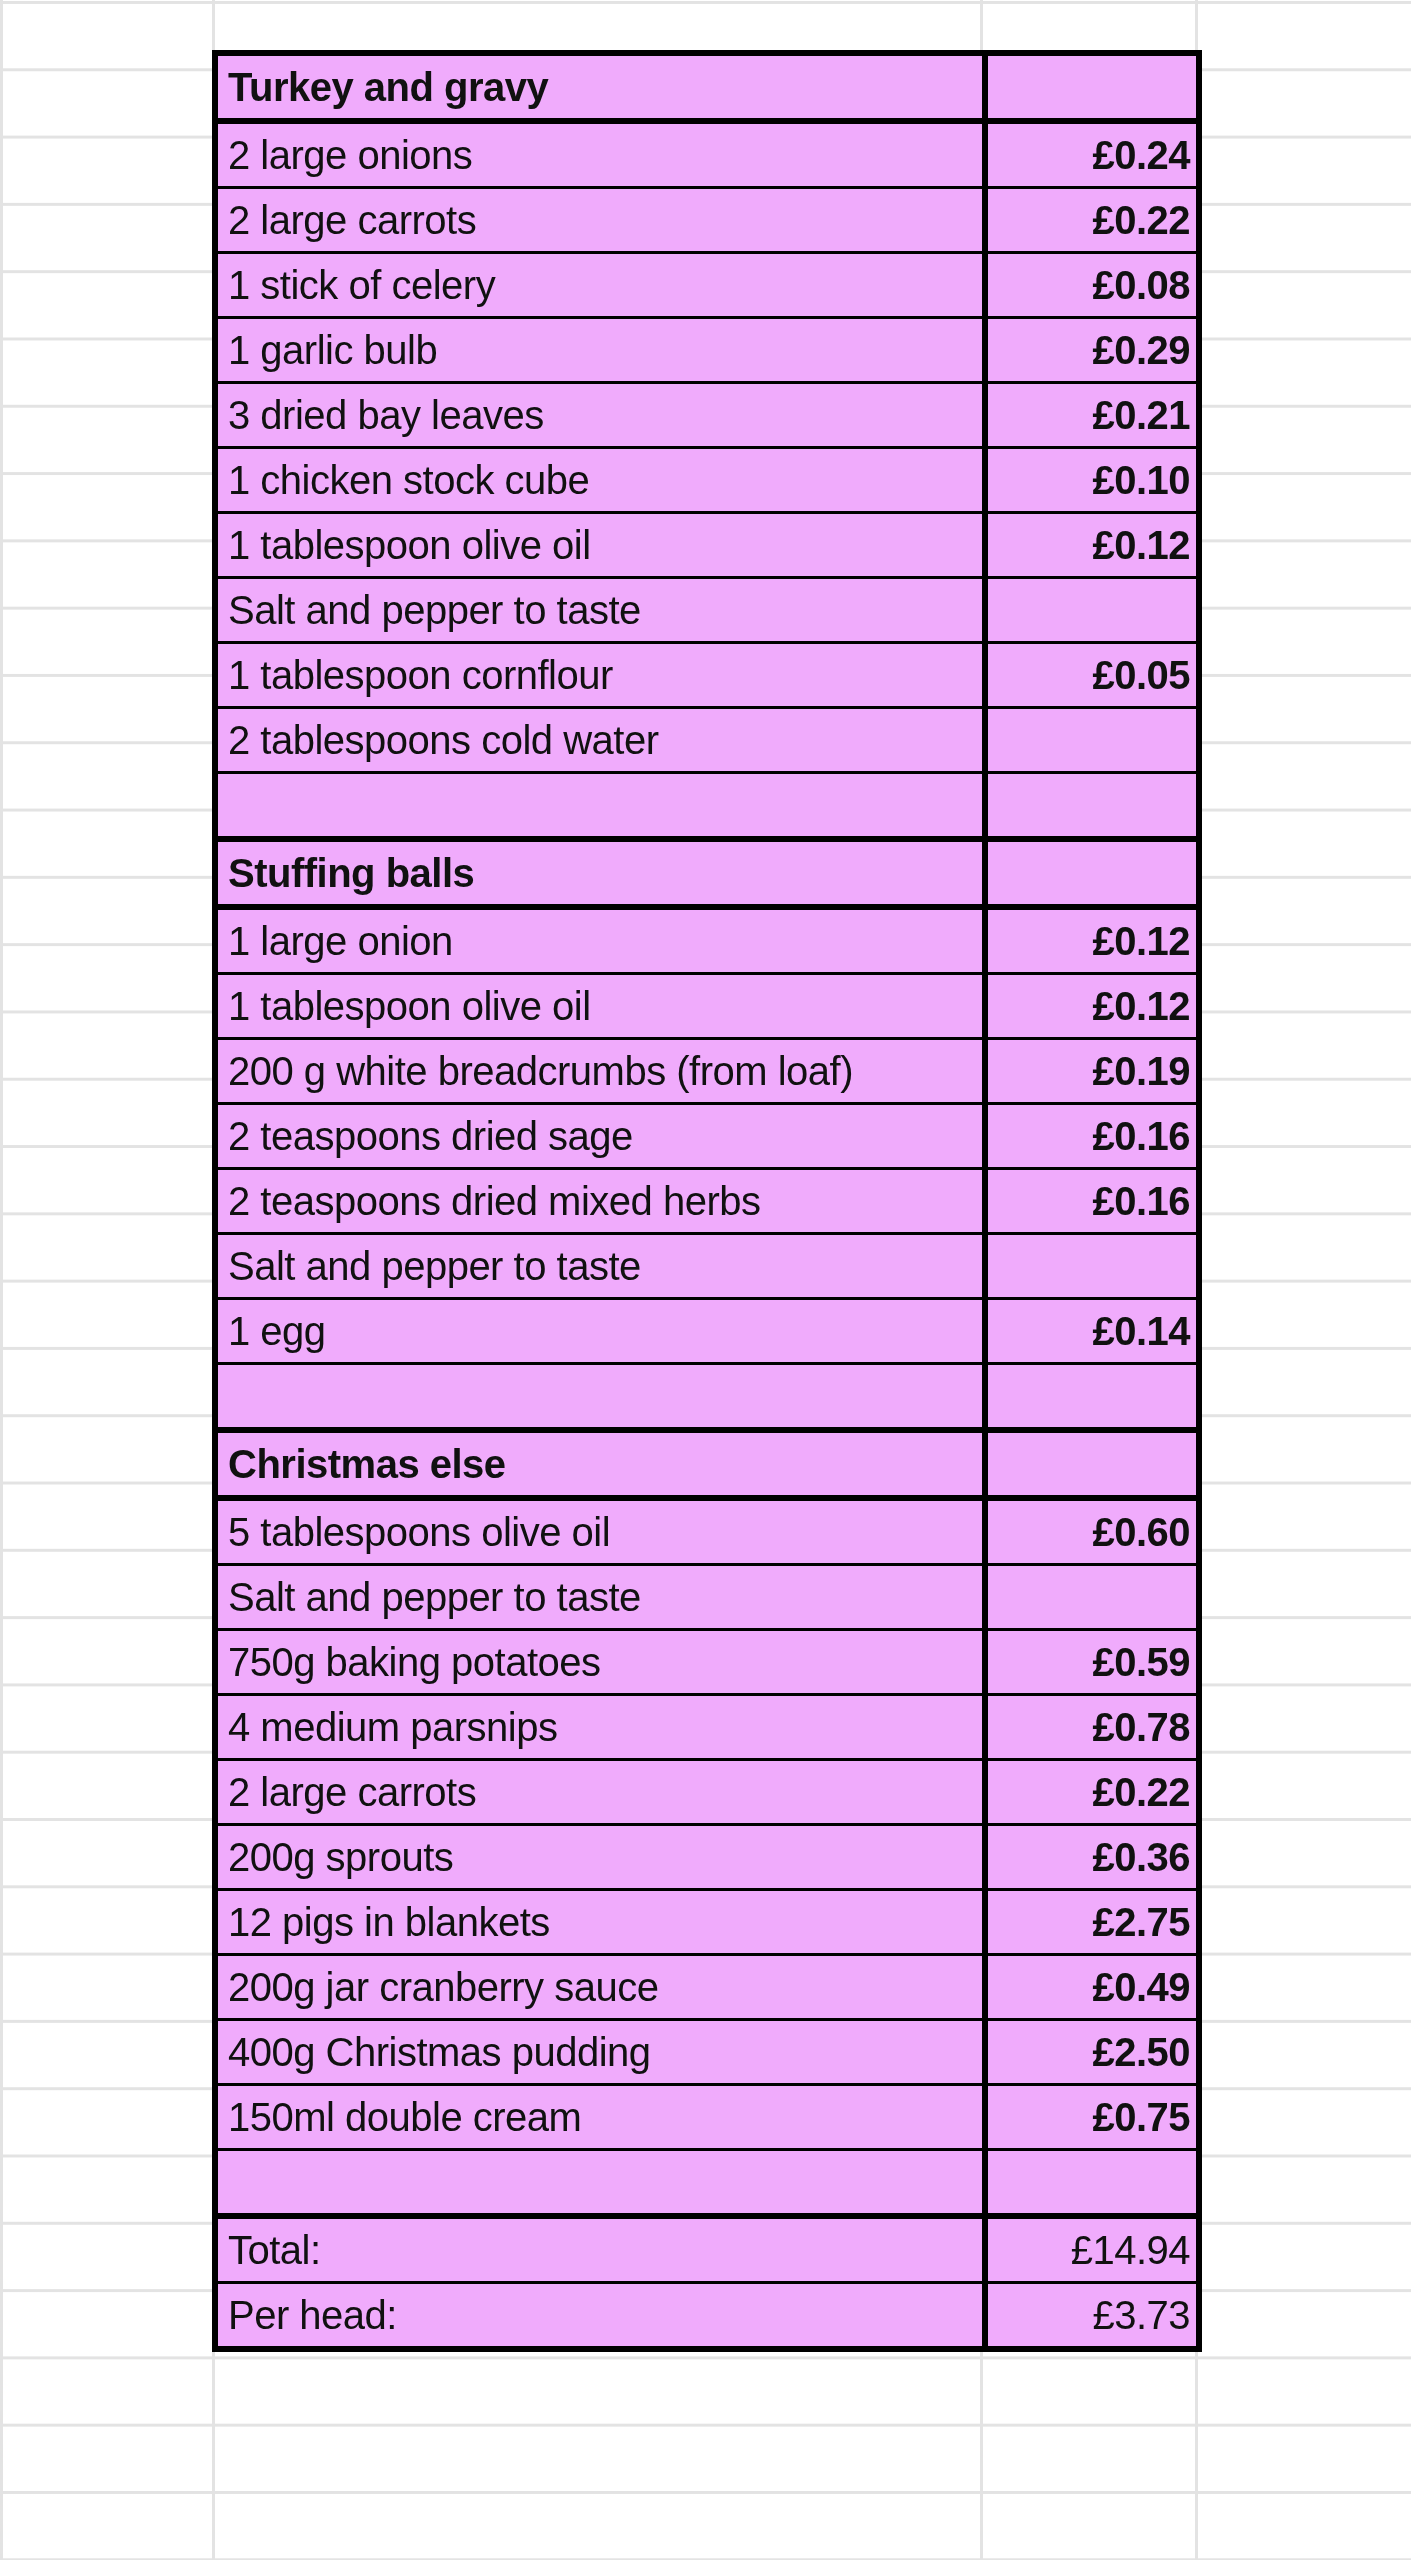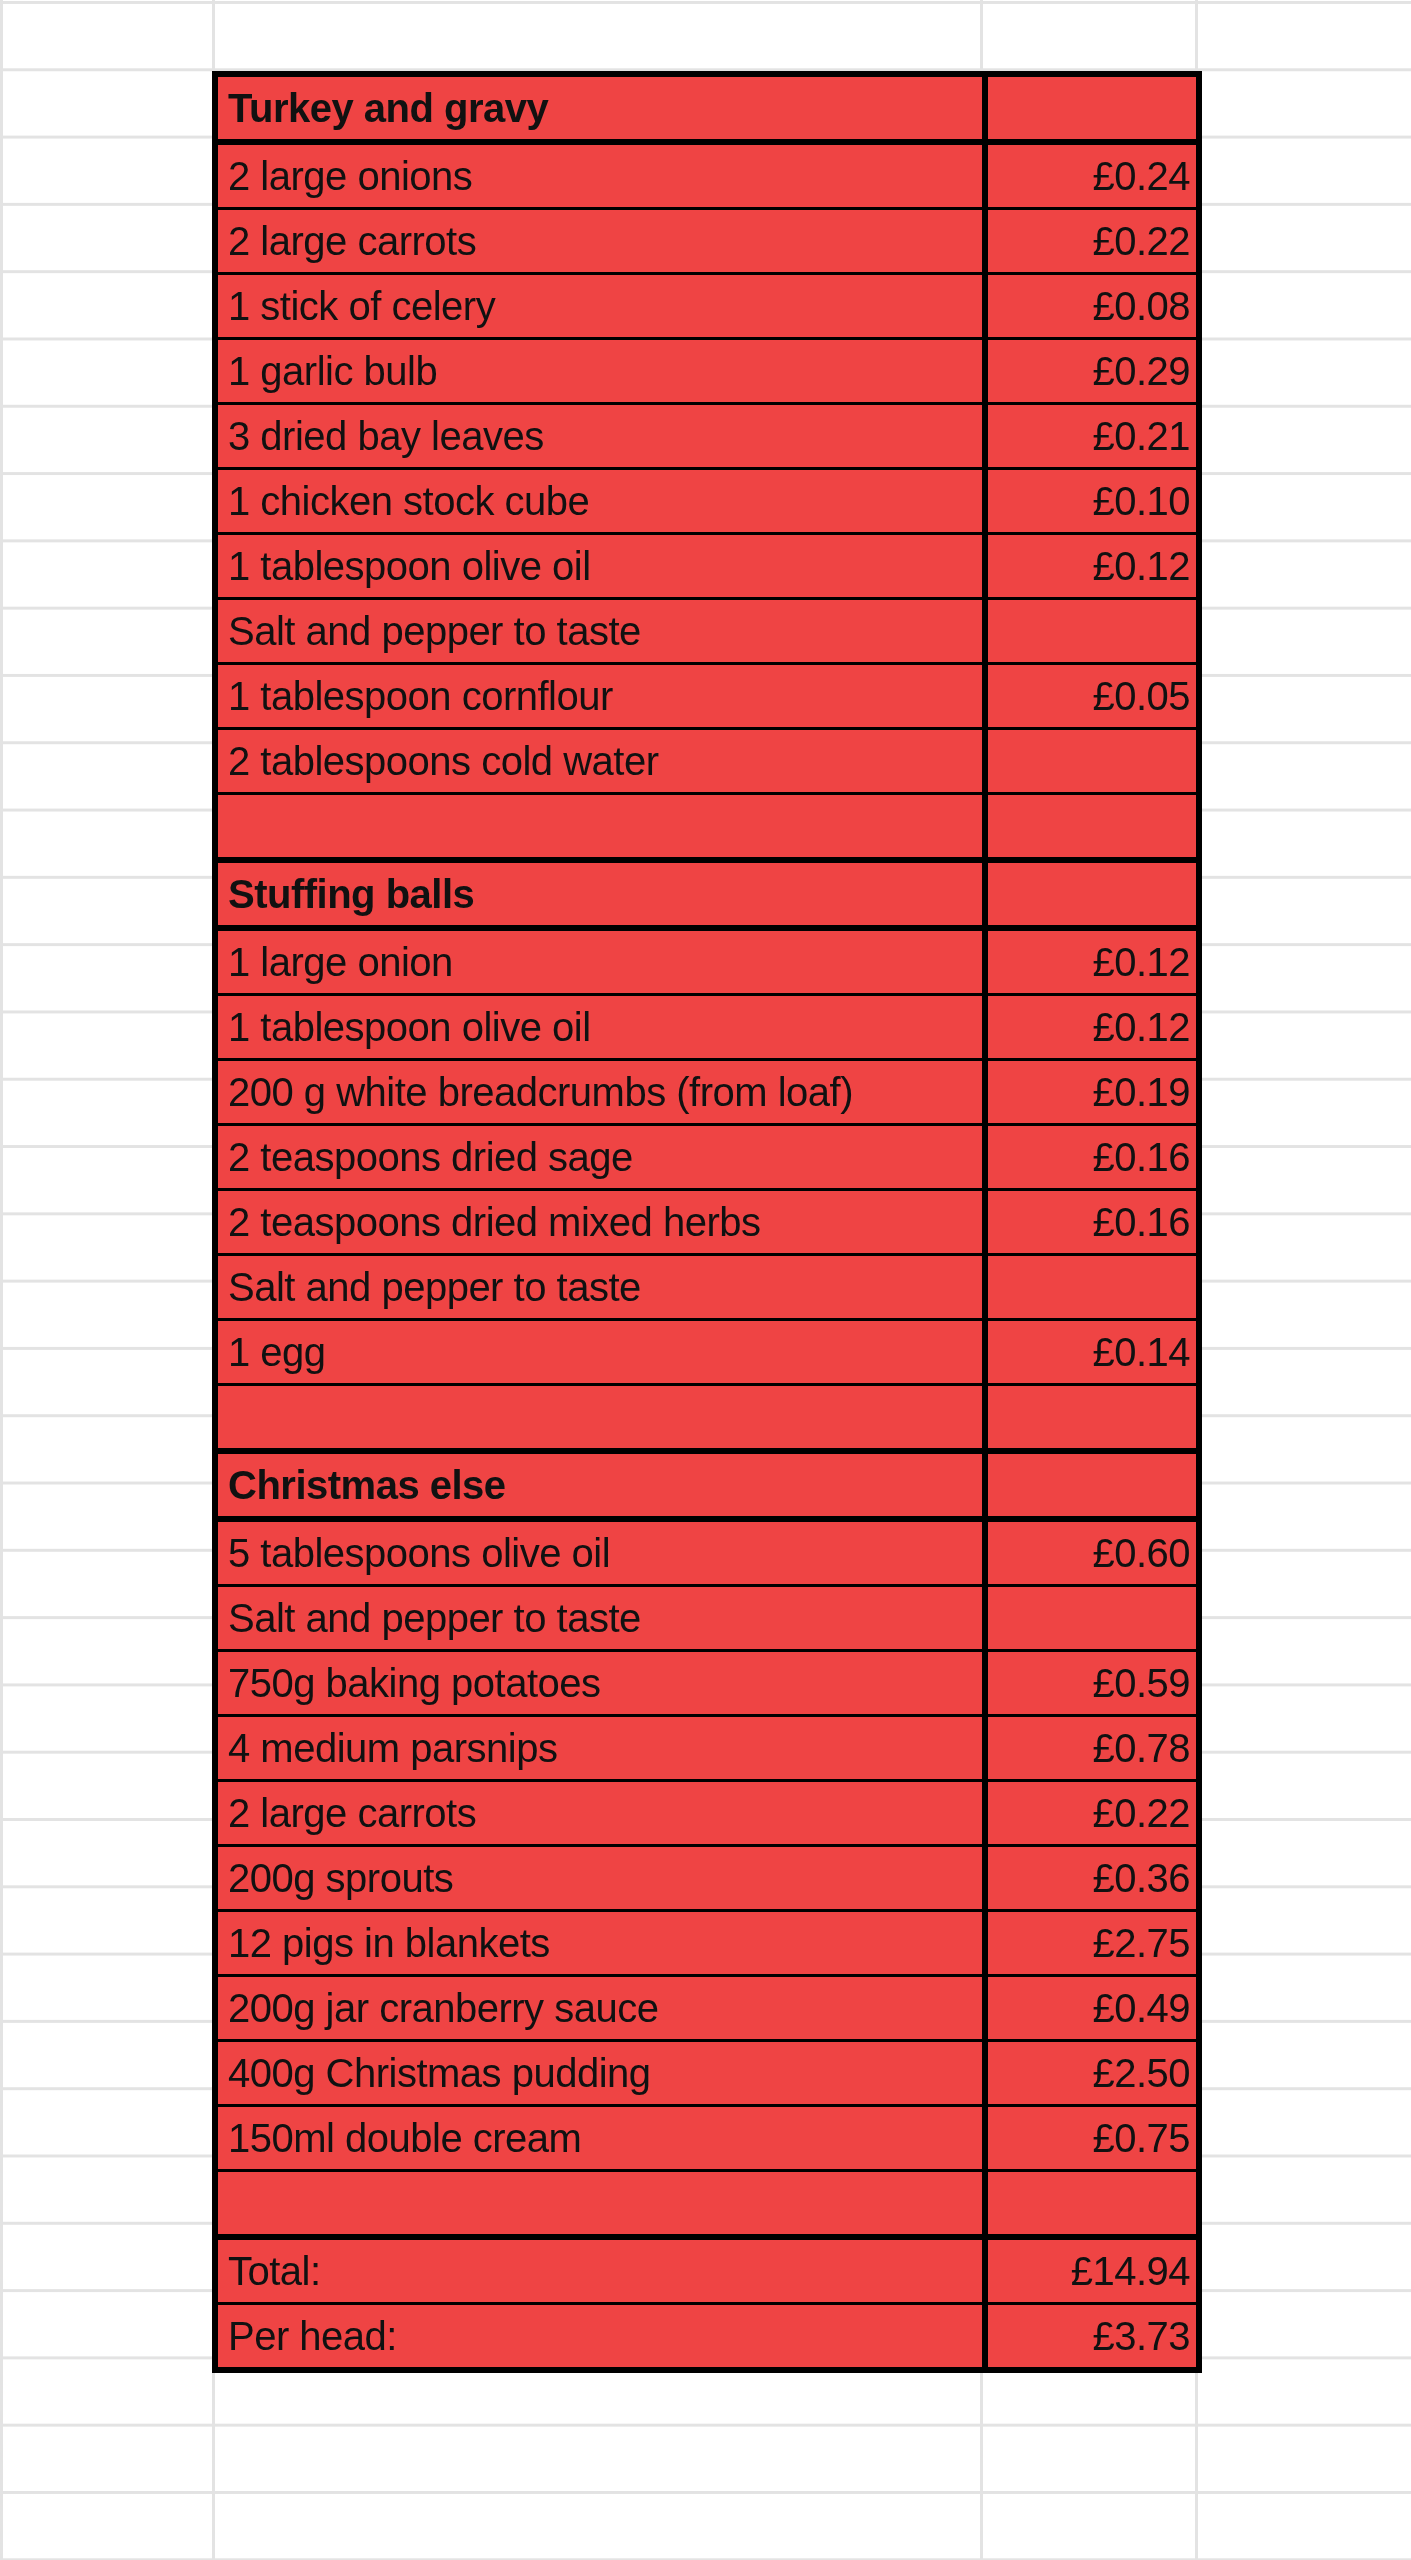--- a/index.html
+++ b/index.html
@@ -6,34 +6,34 @@
   body { width:1411px; height:2560px; position:relative; overflow:hidden;
          font-family:"Liberation Sans", "DejaVu Sans", sans-serif; }
   .grid { position:absolute; inset:0; pointer-events:none;
     background-image:
       linear-gradient(to bottom, #e3e3e3 0, #e3e3e3 3px, transparent 3px),
       linear-gradient(to right, #e3e3e3 0, #e3e3e3 3px, transparent 3px);
     background-size: 100% 67.3px, 100% 100%;
     background-position: 0 1px, 0 0;
   }
   .vline { position:absolute; top:0; bottom:0; width:3px; background:#e3e3e3; }
-  .sheet-table { position:absolute; left:212px; top:71px; width:984px;
-    border-collapse:collapse; table-layout:fixed; background:#ef4444; }
+  .sheet-table { position:absolute; left:212px; top:50px; width:984px;
+    border-collapse:collapse; table-layout:fixed; background:#f0abfc; }
   .sheet-table td { height:62px; padding:0 8px 0 10px; border:3px solid #000;
     font-size:40px; color:#111; white-space:nowrap; overflow:hidden;
     letter-spacing:-0.5px; vertical-align:middle; }
   .sheet-table col.c1 { width:770px; }
   .sheet-table col.c2 { width:214px; }
   .sheet-table td.price { text-align:right; padding-right:6px; }
   .sheet-table tr.heading td { font-weight:bold; border-top-width:6px; border-bottom-width:6px; }
   .sheet-table tr.summary td { font-weight:normal; }
   .sheet-table tr.summary.first td { border-top-width:6px; }
   .sheet-table tr.summary.last td { border-bottom-width:6px; }
   .sheet-table td.c-left { border-left-width:6px; }
-  .sheet-table td.c-right { border-right-width:6px; border-left-width:6px; }
+  .sheet-table td.c-right { border-right-width:6px; border-left-width:6px;font-weight:bold; }
 </style>
 </head>
 <body>
 
 <div class="grid"></div>
 <div class="vline" style="left:212px"></div>
 <div class="vline" style="left:980px"></div>
 <div class="vline" style="left:1195px"></div>
 
 <table class="sheet-table" id="sheet">

